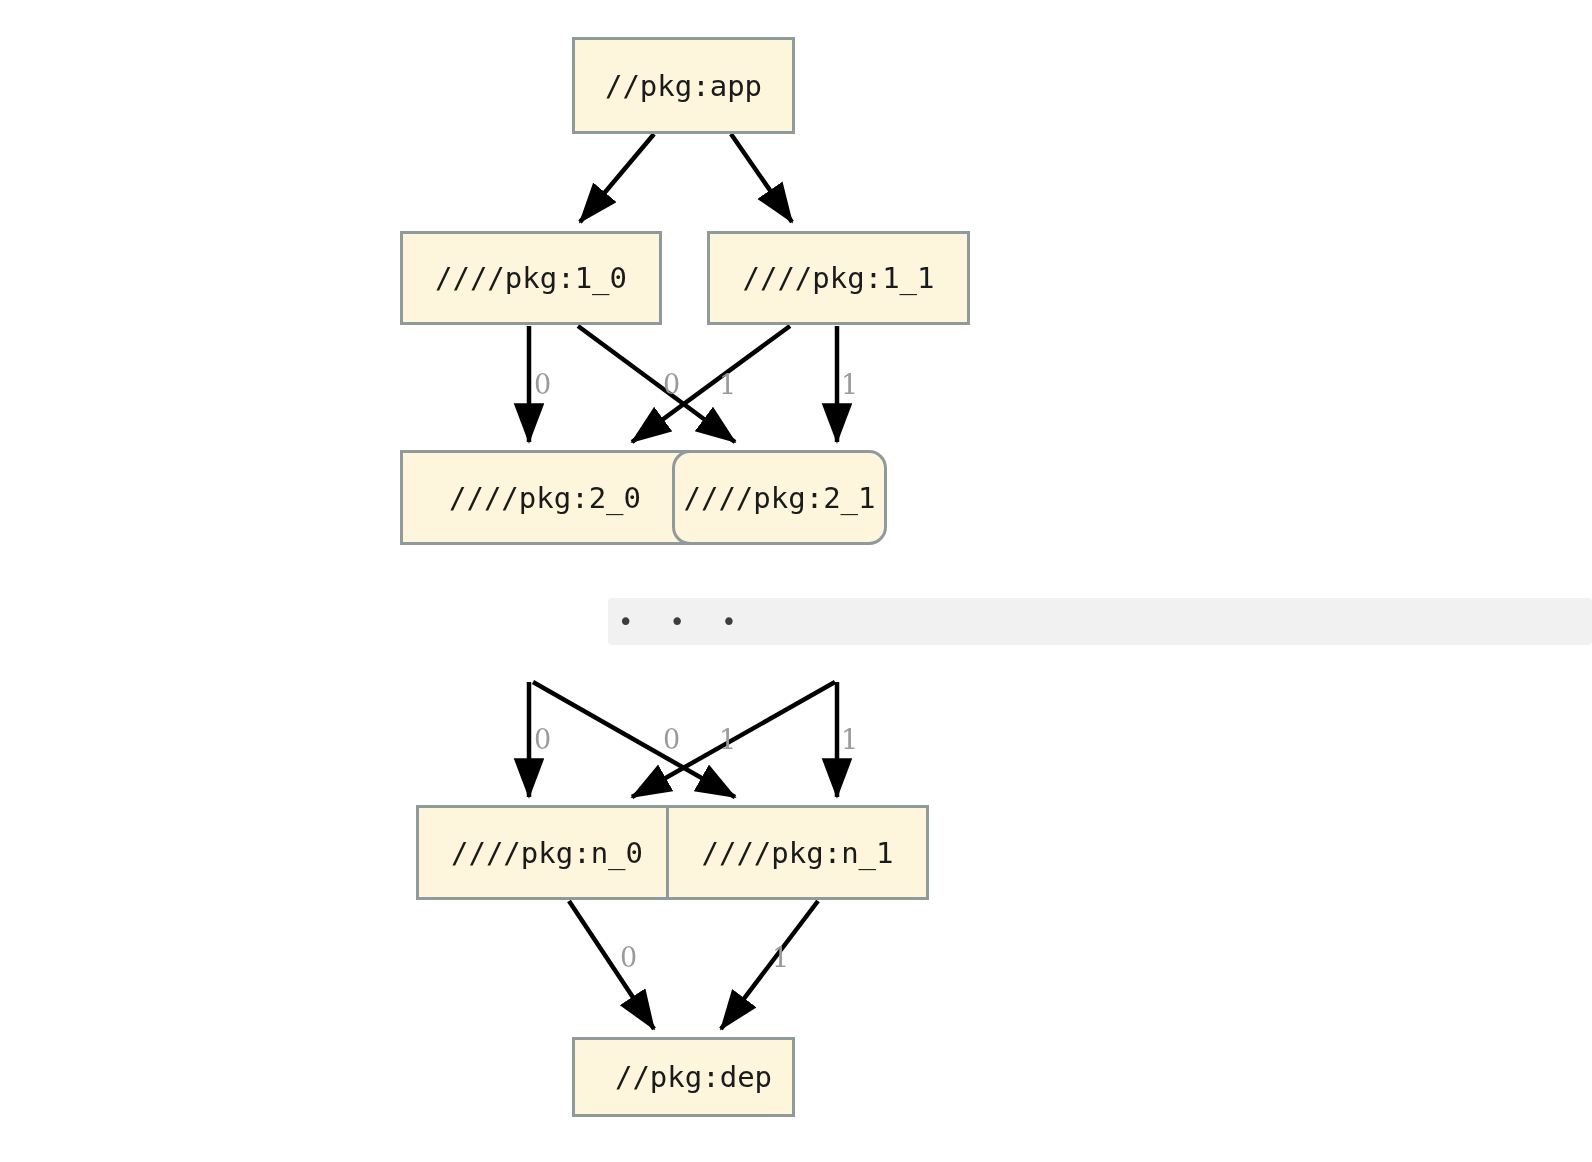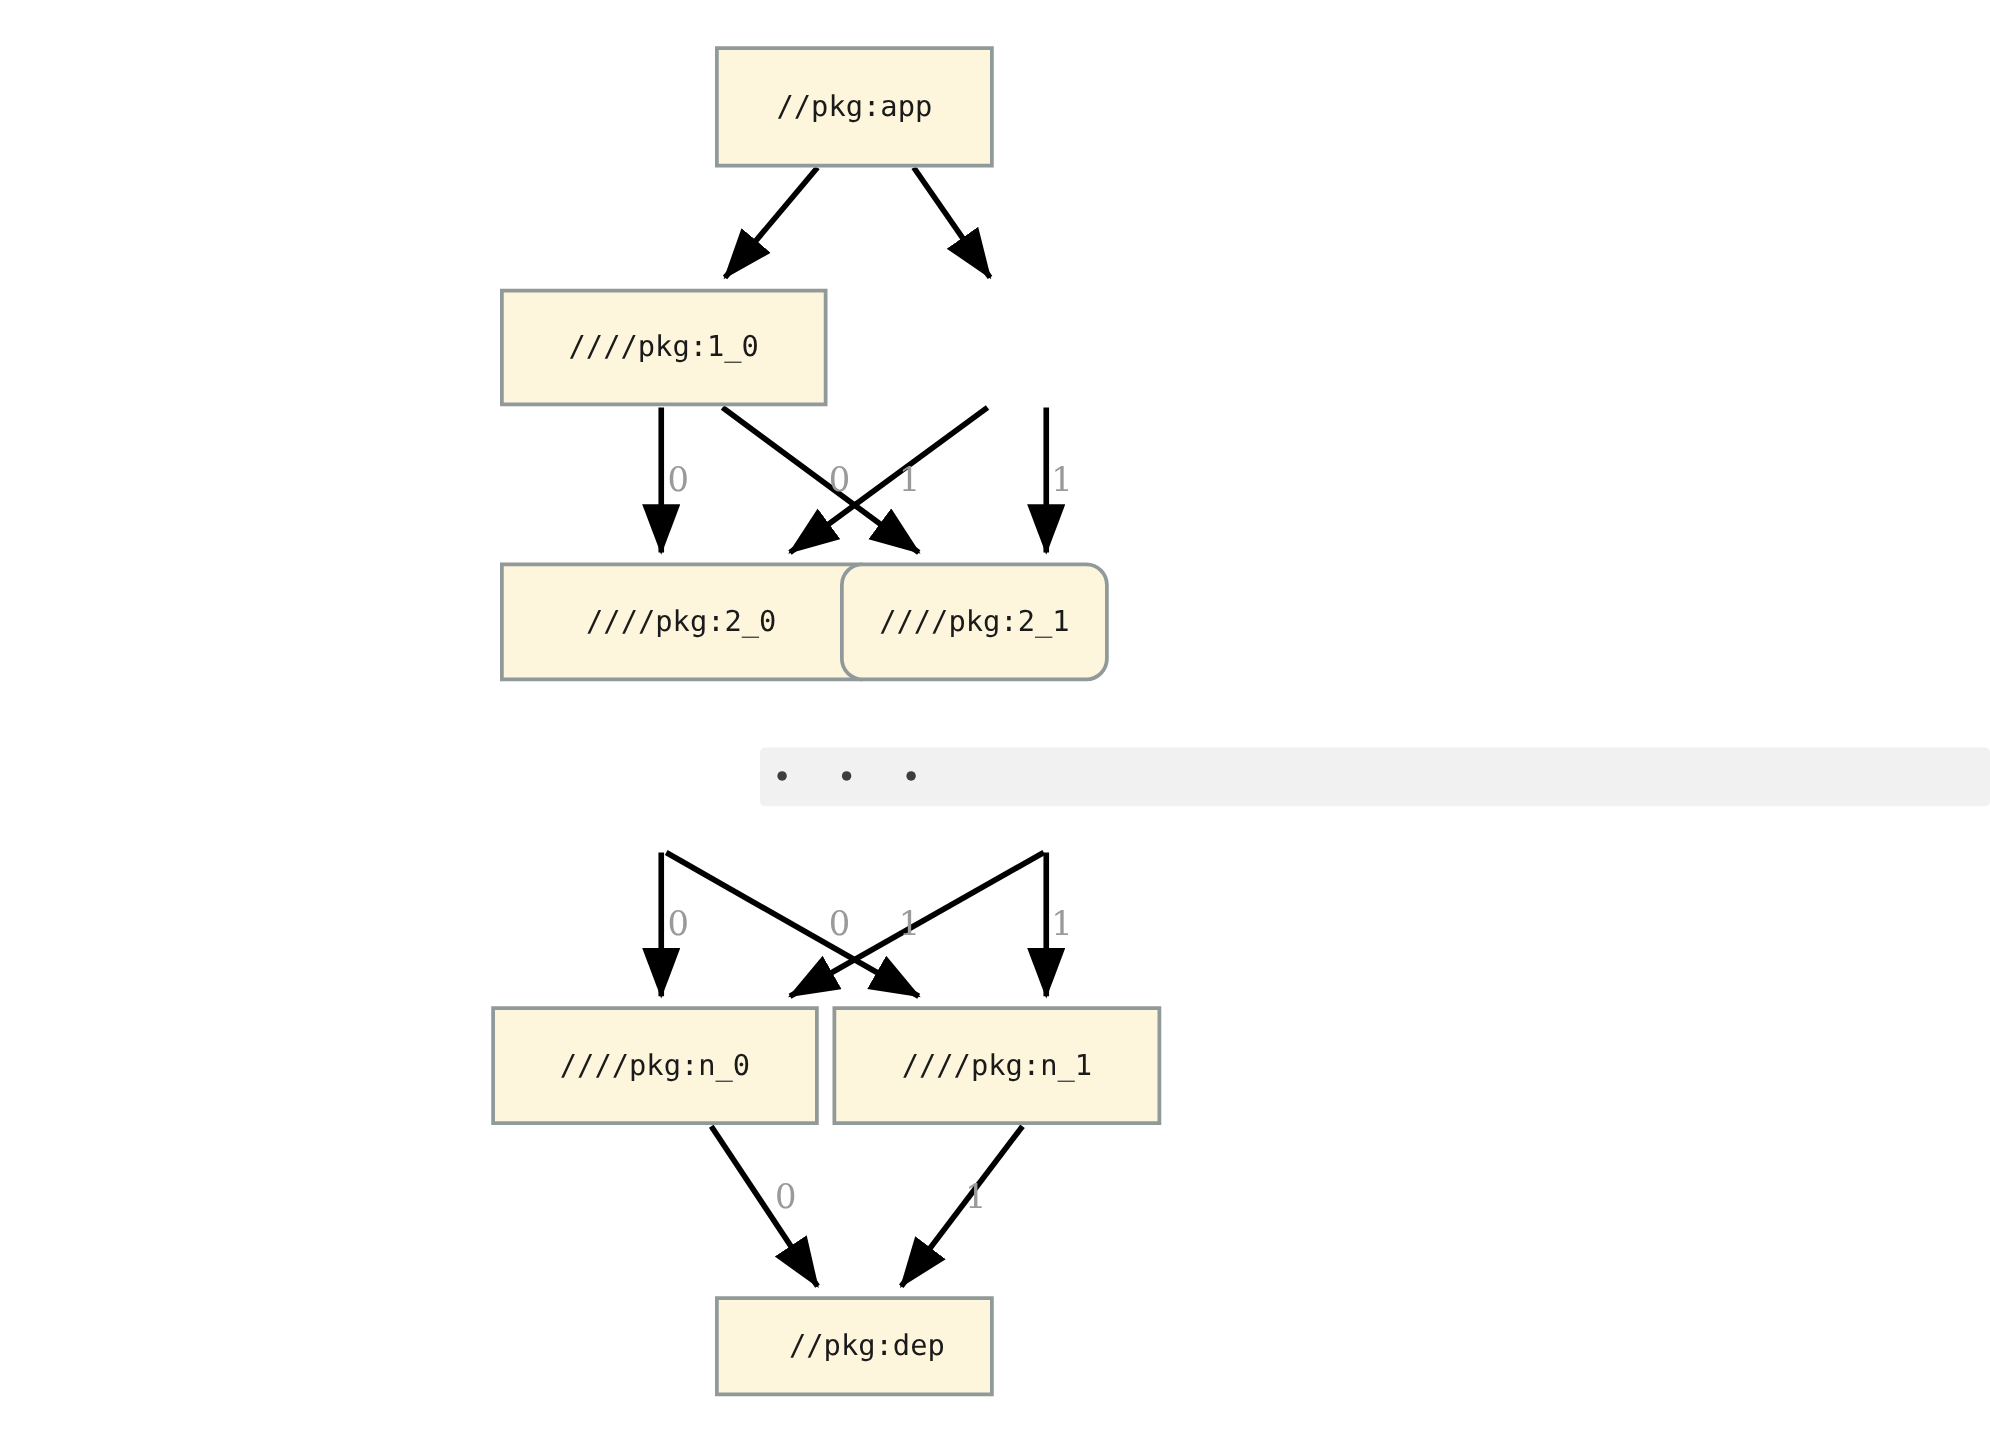--- a/index.html
+++ b/index.html
@@ -26,21 +26,21 @@
     position: absolute;
     box-sizing: border-box;
     background: #fdf6dc;
     border: 3px solid #919a9a;
     display: flex;
     align-items: center;
     justify-content: center;
   }
   .node-label {
     font-family: "DejaVu Sans Mono", "Liberation Mono", monospace;
-    font-size: 23px;
+    font-size: 29px;
     color: #1a1a1a;
     letter-spacing: 0px;
     white-space: nowrap;
   }
   .edge-label {
     position: absolute;
     font-family: "DejaVu Serif", "Liberation Serif", serif;
     font-size: 27px;
     color: #9a9a9a;
     white-space: nowrap;
@@ -102,30 +102,33 @@
   </svg>
 
   <div class="node-box" style="left:572px; top:37px; width:223px; height:97px;">
     <span class="node-label">//pkg:app</span>
   </div>
 
   <div class="node-box" style="left:400px; top:231px; width:262px; height:94px;">
     <span class="node-label">////pkg:1_0</span>
   </div>
 
+  <div class="node-box" style="left:707px; top:231px; width:263px; height:94px;">
+    <span class="node-label">////pkg:1_1</span>
+  </div>
 
   <div class="node-box" style="left:400px; top:450px; width:290px; height:95px;">
     <span class="node-label">////pkg:2_0</span>
   </div>
 
   <div class="node-box" style="left:672px; top:450px; width:215px; height:95px;border-radius:18px;">
     <span class="node-label">////pkg:2_1</span>
   </div>
 
-  <div class="node-box" style="left:393px; top:805px; width:262px; height:95px;">
+  <div class="node-box" style="left:416px; top:805px; width:262px; height:95px;">
     <span class="node-label">////pkg:n_0</span>
   </div>
 
   <div class="node-box" style="left:666px; top:805px; width:263px; height:95px;">
     <span class="node-label">////pkg:n_1</span>
   </div>
 
   <div class="node-box" style="left:572px; top:1037px; width:223px; height:80px;padding-left:20px;">
     <span class="node-label">//pkg:dep</span>
   </div>

